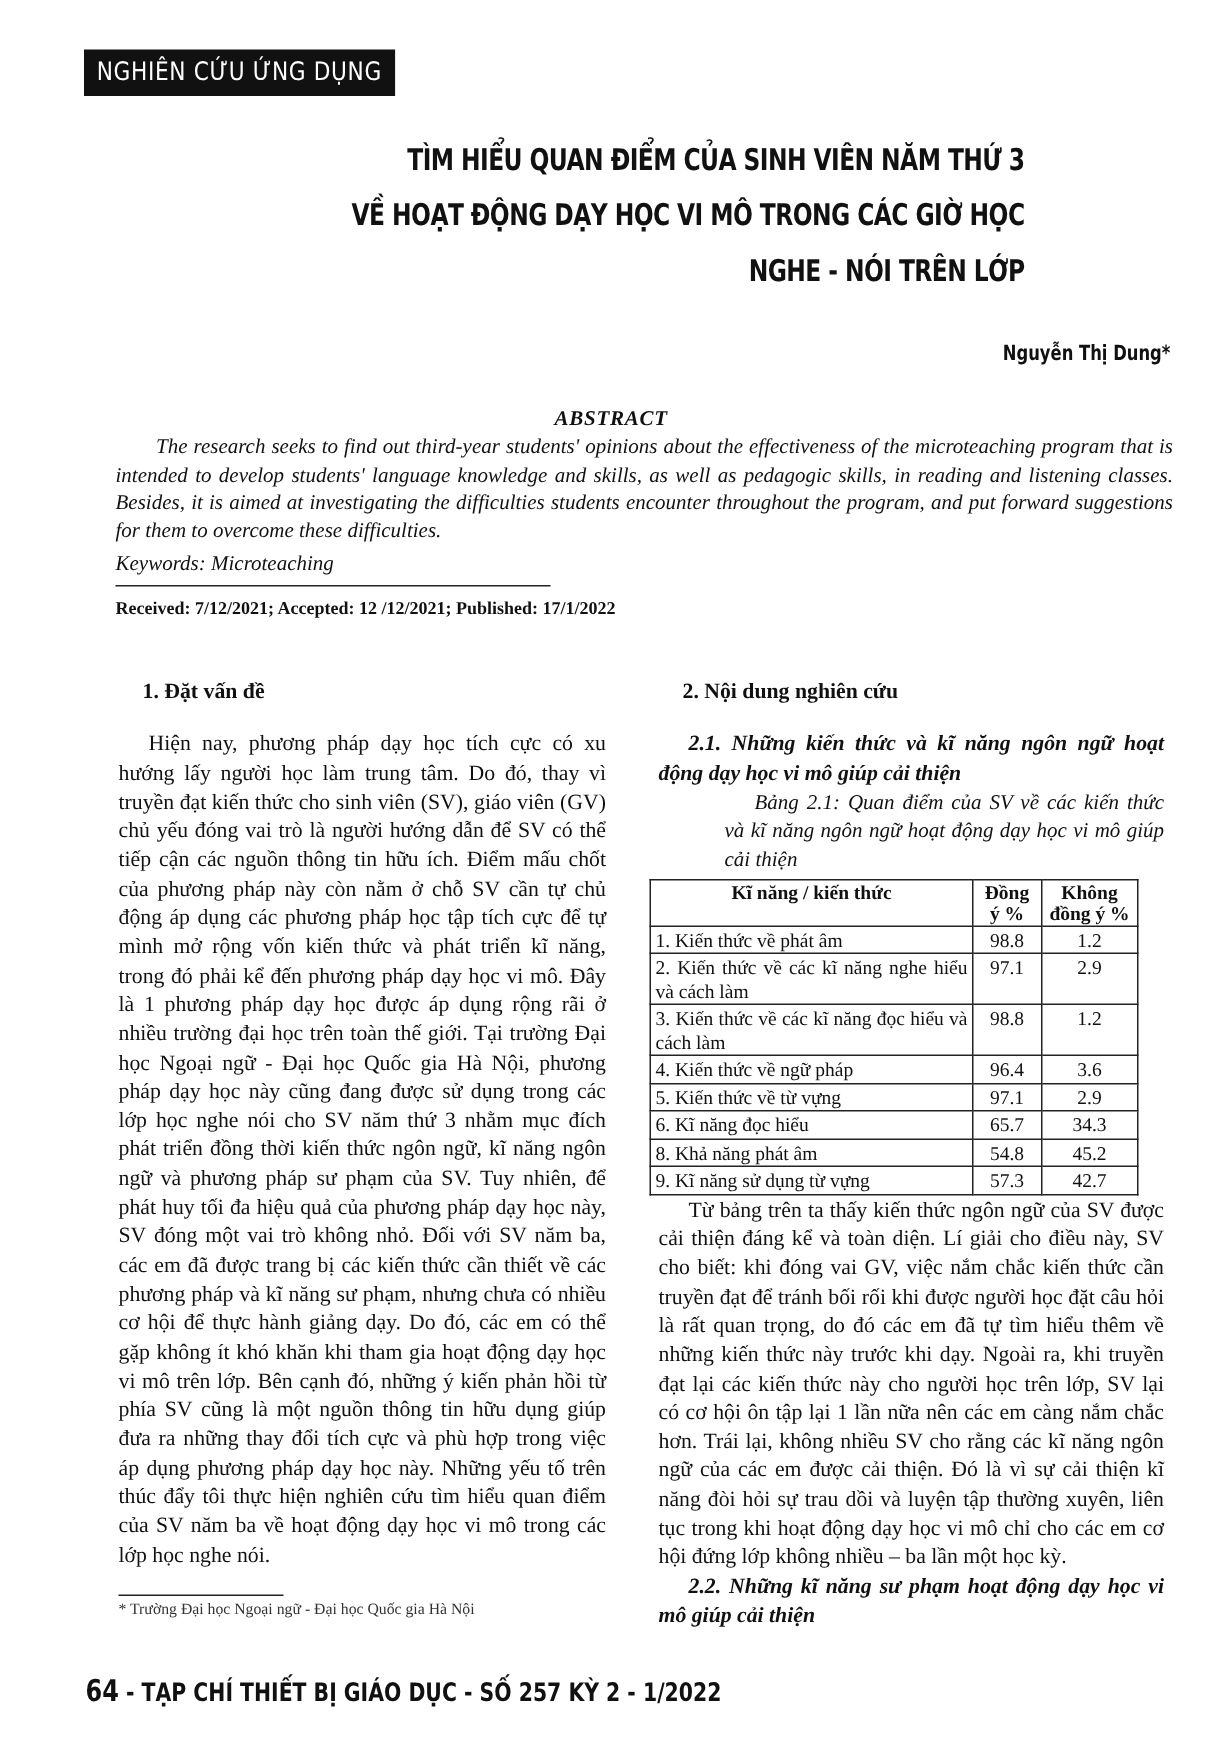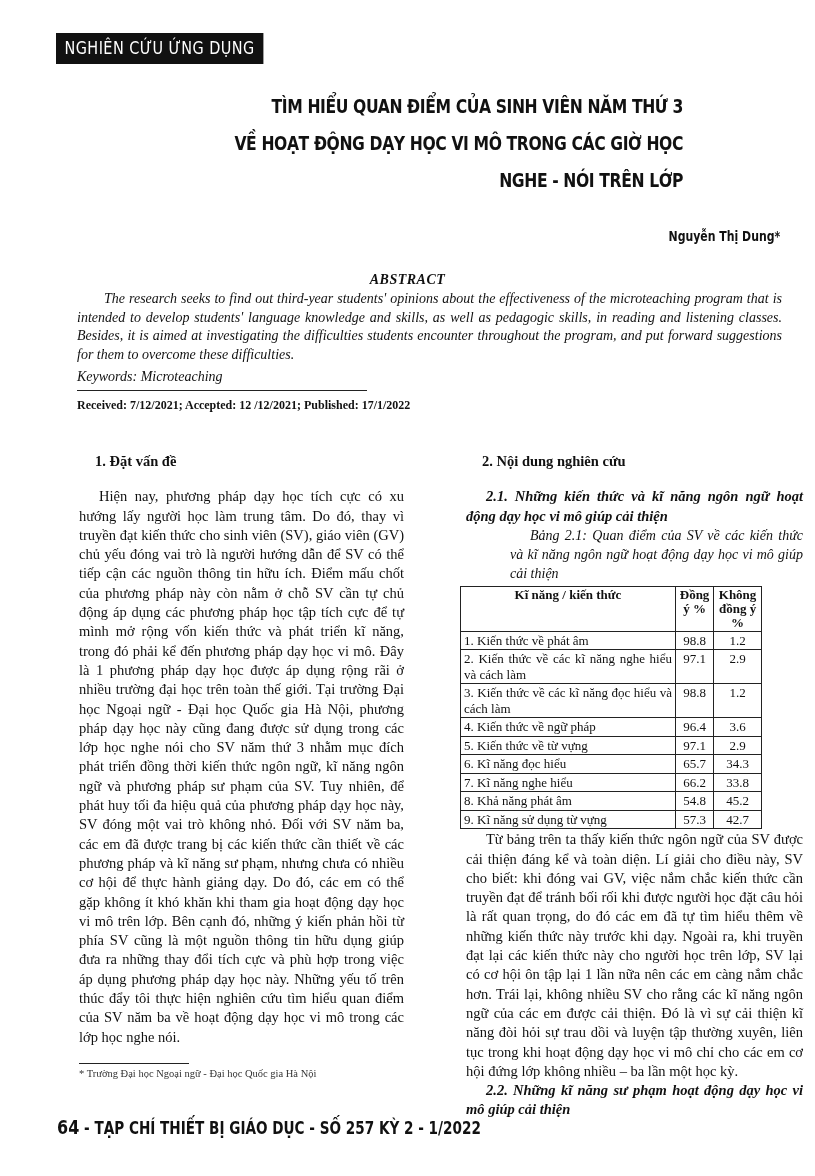--- a/index.html
+++ b/index.html
@@ -13,26 +13,26 @@
   .author { position:absolute; right:35px; top:228px; font-family:"DejaVu Sans", sans-serif; font-weight:bold; font-size:14px; transform:scaleX(0.78); transform-origin:right center; }
   .abstract-h { position:absolute; left:0; width:815px; top:272px; text-align:center; font-style:italic; font-weight:bold; font-size:14px; letter-spacing:0.5px; }
   .abstract { position:absolute; left:77px; width:705px; top:290px; font-style:italic; font-size:14px; line-height:18.5px; text-align:justify; }
   .abstract p { margin:0; text-indent:27px; }
   .keywords { position:absolute; left:77px; top:369px; font-style:italic; font-size:14px; }
   .keywords b { font-weight:normal; }
   .kw-rule { position:absolute; left:77px; top:390px; width:290px; border-top:1px solid #222; }
   .dates { position:absolute; left:77px; top:398px; font-weight:bold; font-size:12px; }
   .col { position:absolute; font-size:14.5px; line-height:19.3px; text-align:justify; }
   .col-left { left:79px; width:325px; top:436px; }
-  .col-right { left:466px; width:337px; top:436px; }
+  .col-right { left:439px; width:337px; top:436px; }
   .col h2 { margin:16px; font-size:14.5px; font-weight:bold; }
   .col p { margin:0; text-indent:20px; }
   .col .h3 { font-style:italic; font-weight:bold; text-indent:20px; }
   .col .cap { font-style:italic; text-indent:20px; font-size:14px;margin-left:44px; }
-  table.t { border-collapse:collapse; width:302px; margin:2px 0 1px -6px; font-size:13px; line-height:15.5px; }
+  table.t { border-collapse:collapse; width:326px; margin:2px 0 1px -6px; font-size:13px; line-height:15.5px; }
   table.t th, table.t td { border:1px solid #222; padding:1px 3px; vertical-align:top; }
   table.t th { font-weight:bold; text-align:center; line-height:14px; }
   table.t td.n { text-align:center; }
   table.t td.lbl { text-align:justify; width:208px; }
   .fn-rule { position:absolute; left:79px; top:1063px; width:110px; border-top:1.5px solid #222; }
   .footnote { position:absolute; left:79px; top:1068px; font-size:10.5px; color:#333; }
   .footer { position:absolute; left:57px; top:1115px; font-family:"DejaVu Sans", sans-serif; font-weight:bold; font-size:17px; transform:scaleX(0.8); transform-origin:left center; white-space:nowrap; }
   .footer .pg { font-size:20px; }
 </style>
 </head>
@@ -110,25 +110,20 @@
           <td class="lbl">5. Kiến thức về từ vựng</td>
           <td class="n">97.1</td>
           <td class="n">2.9</td>
         </tr>
         <tr>
           <td class="lbl">6. Kĩ năng đọc hiểu</td>
           <td class="n">65.7</td>
           <td class="n">34.3</td>
         </tr>
         <tr>
-          <td class="lbl">7. Kĩ năng nghe hiểu</td>
-          <td class="n">66.2</td>
-          <td class="n">33.8</td>
-        </tr>
-        <tr>
           <td class="lbl">8. Khả năng phát âm</td>
           <td class="n">54.8</td>
           <td class="n">45.2</td>
         </tr>
         <tr>
           <td class="lbl">9. Kĩ năng sử dụng từ vựng</td>
           <td class="n">57.3</td>
           <td class="n">42.7</td>
         </tr>
       </tbody>

